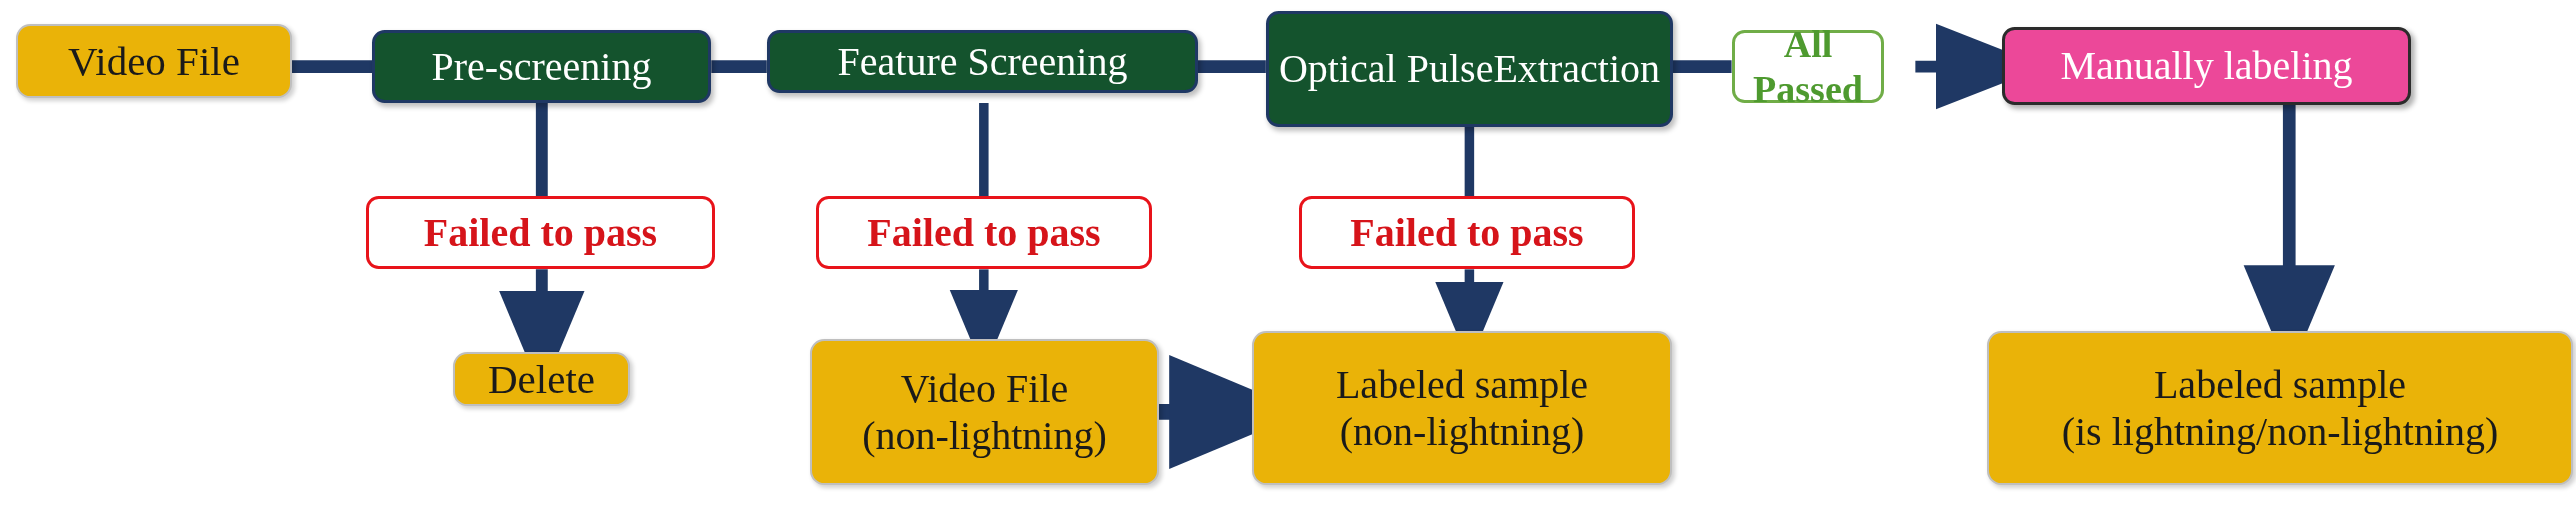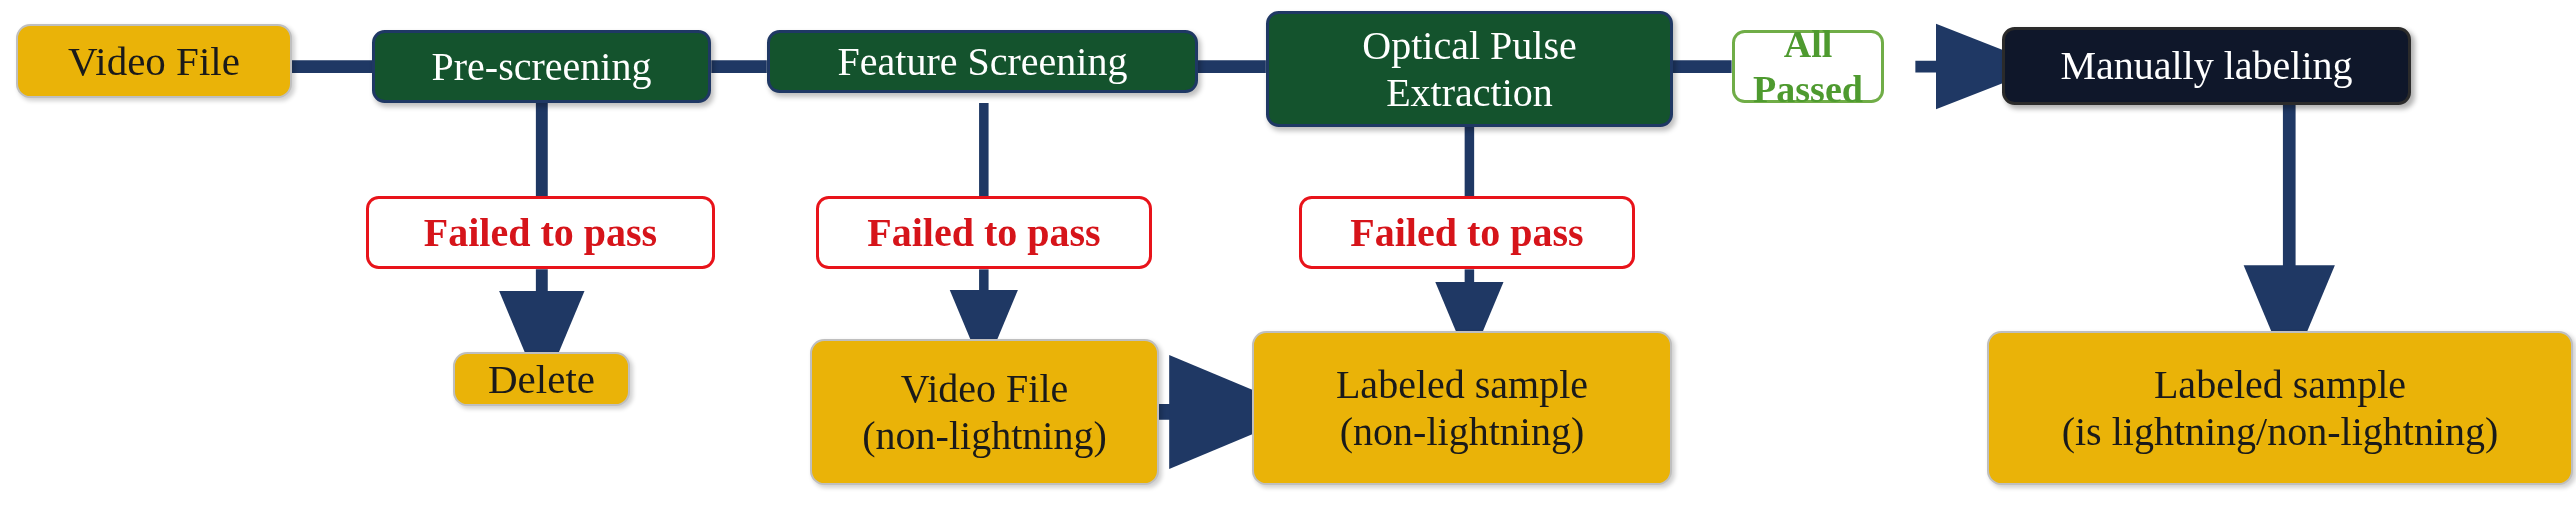--- a/index.html
+++ b/index.html
@@ -15,21 +15,21 @@
 
   
   .plain{background:#eab308;border:2.4px solid #bfbfbf;border-radius:14.3px;
          color:#1a1a1a;box-shadow:2.4px 2.4px 4px rgba(0,0,0,.18);}
 
   
   .process{background:#14532d;border:3.2px solid #1F3864;border-radius:12.7px;
            color:#ffffff;box-shadow:2.4px 3.2px 4.8px rgba(0,0,0,.25);}
 
   
-  .manual{background:#0f172a;border:3.2px solid #2b2b2b;border-radius:12.7px;
+  .manual{background:#ec4899;border:3.2px solid #2b2b2b;border-radius:12.7px;
           color:#ffffff;box-shadow:3.2px 3.2px 4.8px rgba(0,0,0,.3);}
 
   
   .passed{background:#ffffff;border:3.2px solid #70AD47;border-radius:12.7px;
           color:#4E9A2F;font-weight:bold;}
 
   
   .failed{background:#ffffff;border:3.2px solid #E8131A;border-radius:12.7px;
           color:#D6141A;font-weight:bold;align-items:center;}
 
@@ -77,21 +77,21 @@
   </div>
 
   <div class="node process f50" style="left:372px;top:30px;width:339px;height:73px;">
     <span>Pre-screening</span>
   </div>
 
   <div class="node process f50" style="left:767px;top:30px;width:431px;height:63px;">
     <span>Feature Screening</span>
   </div>
 
-  <div class="node process f50" style="left:1266px;top:11px;width:407px;height:116px;flex-direction:column;">
+  <div class="node process f50" style="left:1266px;top:11px;width:407px;height:116px;flex-direction:row;">
     <span>Optical Pulse</span>
     <span>Extraction</span>
   </div>
 
   <div class="node passed f48" style="left:1732px;top:30px;width:152px;height:73px;">
     <span>All Passed</span>
   </div>
 
   <div class="node manual f50" style="left:2002px;top:27px;width:409px;height:78px;">
     <span>Manually labeling</span>

